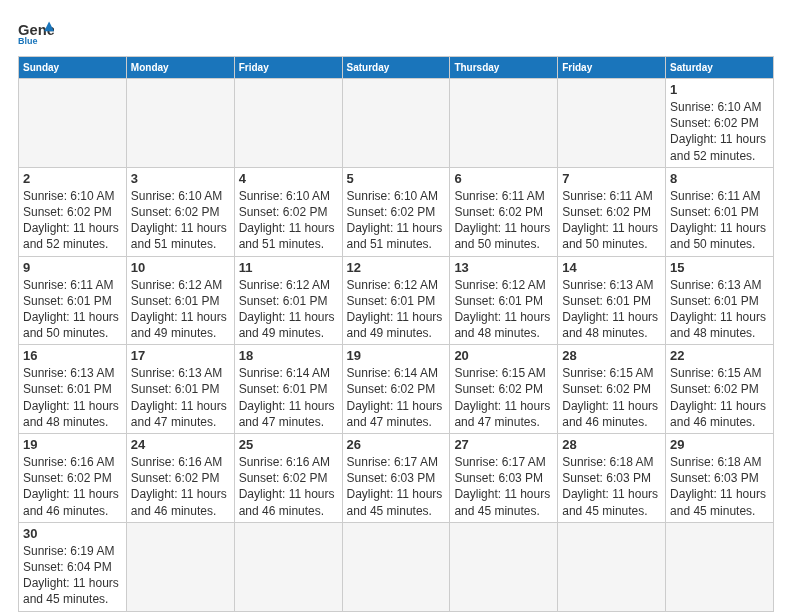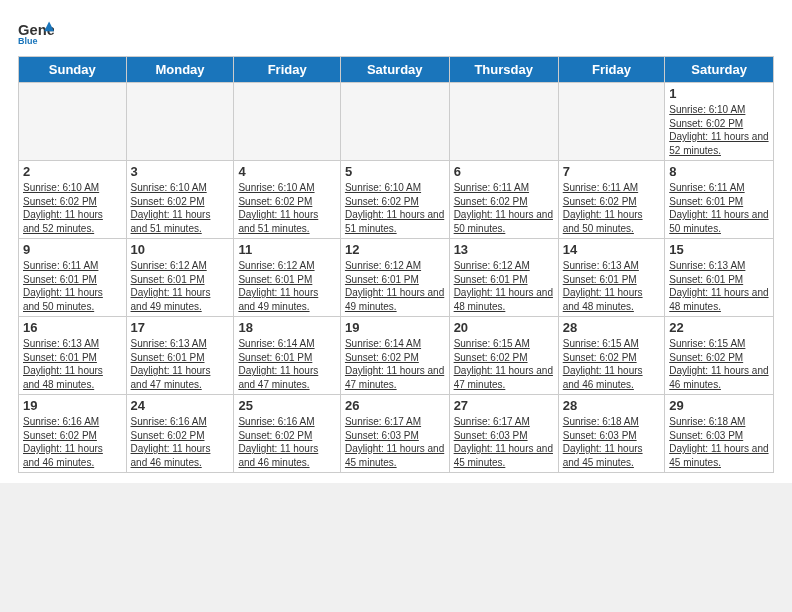--- a/index.html
+++ b/index.html
@@ -44,24 +44,24 @@
       margin-top: 2px;
     }
     .calendar {
       width: 100%;
       border-collapse: collapse;
       margin-top: 4px;
     }
     .calendar th {
       background: #1a75bb;
       color: #fff;
-      font-size: 13px;
+      font-size: 10px;
       font-weight: bold;
-      padding: 5px 12px;
-      text-align: center;
+      padding: 5px 4px;
+      text-align: left;
       border: 1px solid #ccc;
     }
     .calendar td {
       border: 1px solid #ccc;
       vertical-align: top;
       padding: 3px 4px;
       width: 113px;
       min-height: 70px;
       background: #fff;
       font-size: 10px;
@@ -70,24 +70,23 @@
     .calendar td.empty {
       background: #f5f5f5;
     }
     .day-num {
       font-size: 13px;
       font-weight: bold;
       color: #333;
       margin-bottom: 2px;
     }
     .day-info {
-      font-size: 10px;
+      font-size: 12px;
       color: #333;
       line-height: 1.35;
-      text-decoration: underline;
     }
   </style>
 </head>
 <body>
 
 <div class="page">
   <div class="header">
     <div class="logo">
       <svg class="logo-icon" viewBox="0 0 44 36" xmlns="http://www.w3.org/2000/svg">
         <text x="0" y="20" font-size="18" font-weight="bold" fill="#333" font-family="Arial">General</text>
@@ -244,15 +243,27 @@
           </td>
           <td>
             <div class="day-num">28</div>
             <div class="day-info">Sunrise: 6:18 AM<br>Sunset: 6:03 PM<br>Daylight: 11 hours and 45 minutes.</div>
           </td>
           <td>
             <div class="day-num">29</div>
             <div class="day-info">Sunrise: 6:18 AM<br>Sunset: 6:03 PM<br>Daylight: 11 hours and 45 minutes.</div>
           </td>
         </tr>
+        <tr>
+          <td>
+            <div class="day-num">30</div>
+            <div class="day-info">Sunrise: 6:19 AM<br>Sunset: 6:04 PM<br>Daylight: 11 hours and 45 minutes.</div>
+          </td>
+          <td class="empty"></td>
+          <td class="empty"></td>
+          <td class="empty"></td>
+          <td class="empty"></td>
+          <td class="empty"></td>
+          <td class="empty"></td>
+        </tr>
       </tbody>
   </table>
 </div>
 
 </body></html>

